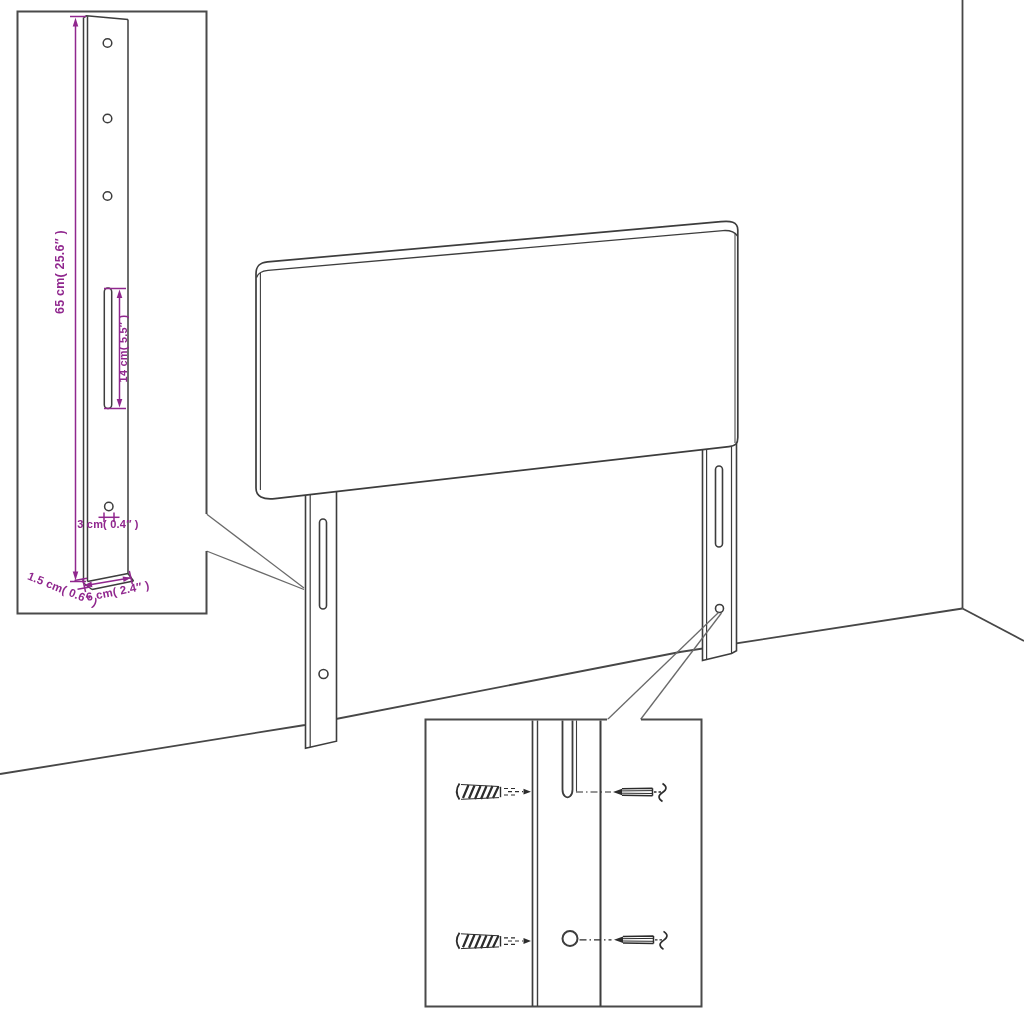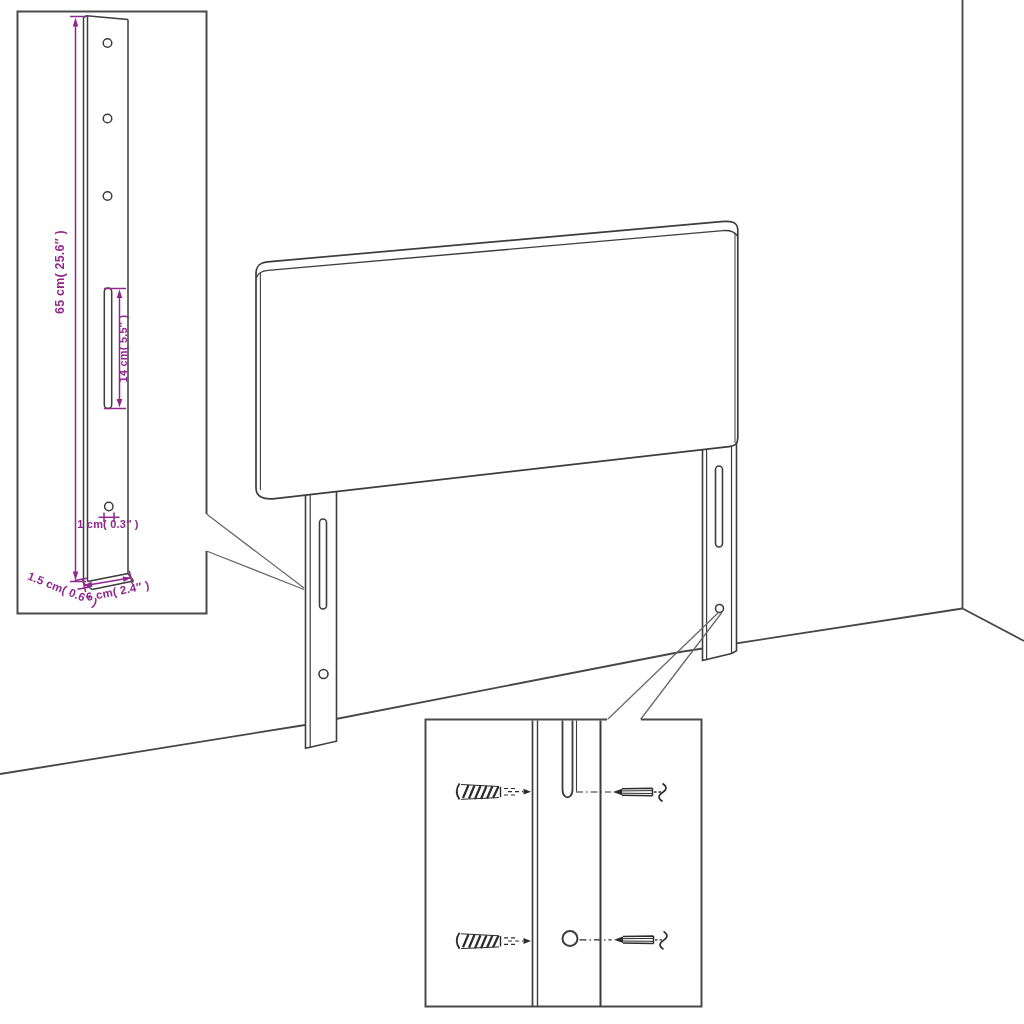--- a/index.html
+++ b/index.html
@@ -151,16 +151,16 @@
 
       <g stroke="#2c2c2c" stroke-width="1.2" fill="none">
         <path d="M576,792 L611,792" stroke-dasharray="7 3 1.5 3"></path>
         <path d="M579.5,939.8 L611.5,939.8" stroke-dasharray="7 3 1.5 3"></path>
       </g>
     </g>
   </svg>
 
   <div class="dim-label" id="label-leg-height">65 cm( 25.6″ )</div>
   <div class="dim-label" id="label-slot-length">14 cm( 5.5″ )</div>
-  <div class="dim-label" id="label-hole-diameter">1 cm( 0.3″ )</div>
+  <div class="dim-label" id="label-hole-diameter">3 cm( 0.4″ )</div>
   <div class="dim-label" id="label-leg-thickness">1.5 cm( 0.6″ )</div>
   <div class="dim-label" id="label-leg-width">6 cm( 2.4″ )</div>
 </div>
 
 </body></html>

